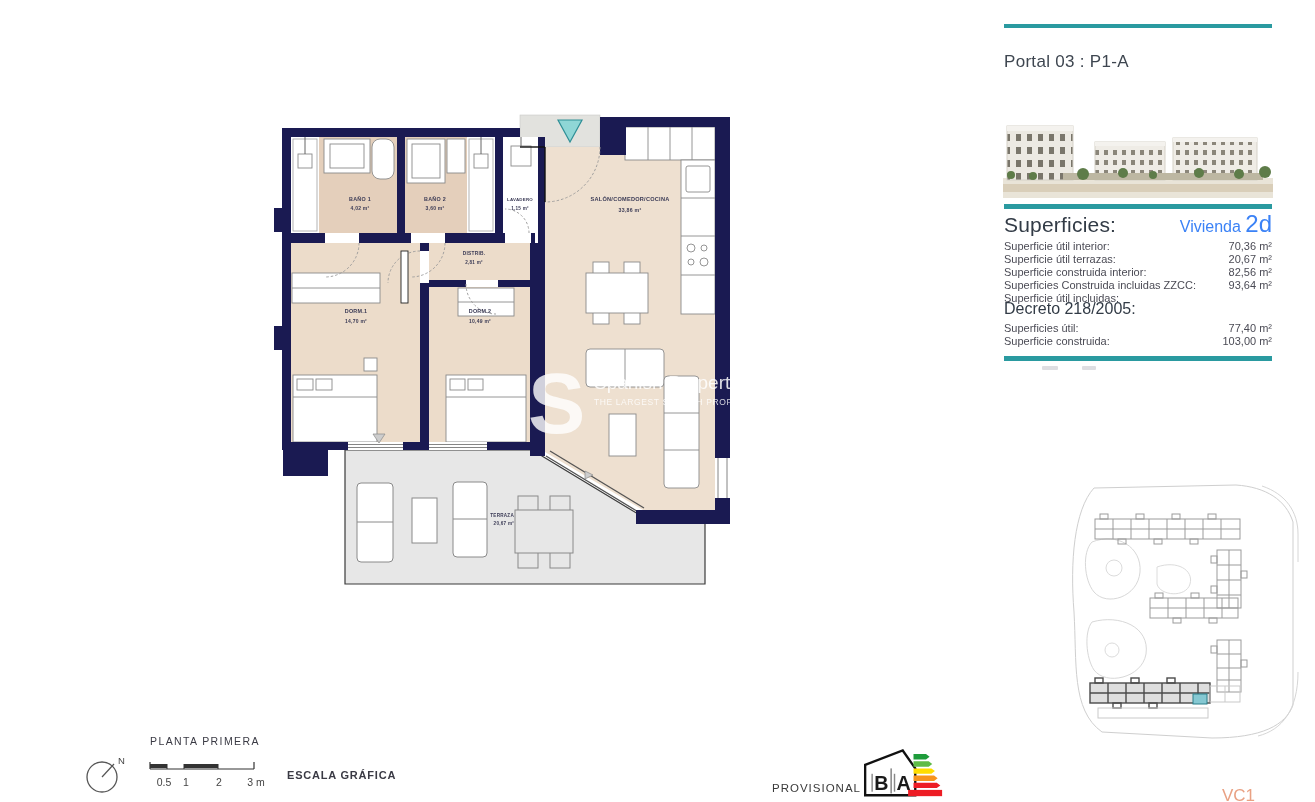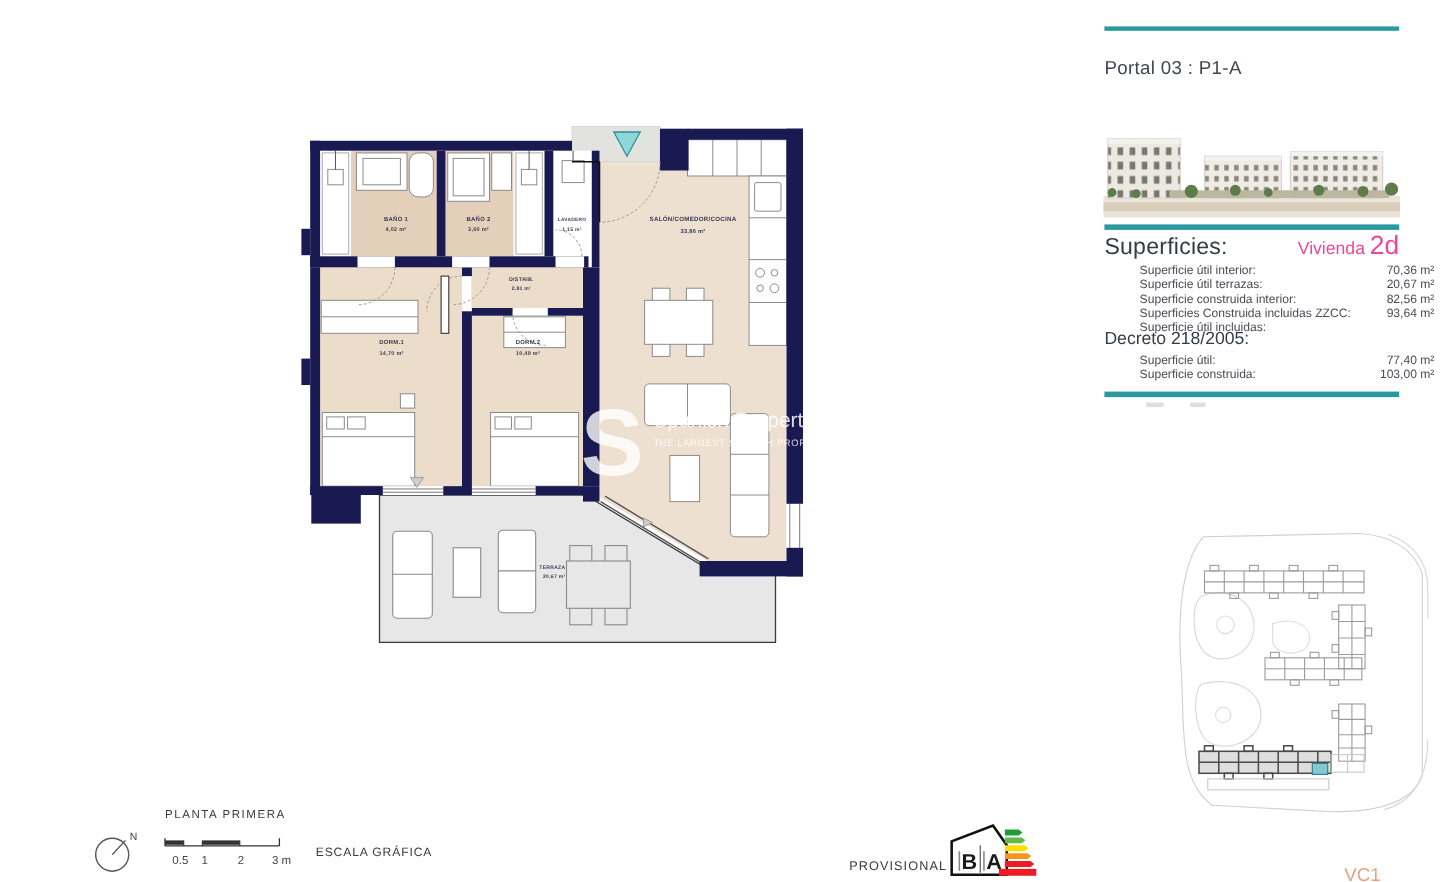--- a/index.html
+++ b/index.html
@@ -6,37 +6,37 @@
   .page{position:relative;width:1315px;height:802px;background:#ffffff;overflow:hidden;
         font-family:"Liberation Sans",sans-serif;color:#3a3a44;}
   .abs{position:absolute;}
   
   .rule{position:absolute;background:#2A9AA0;}
   .portal-title{position:absolute;left:1004px;top:32px;font-size:17px;font-weight:500;
                 color:#3E4650;letter-spacing:.3px;margin-top:20px;}
   .sup-head{position:absolute;left:1004px;top:210px;width:268px;display:flex;
             justify-content:space-between;align-items:baseline;}
   .sup-head .h{font-size:21px;font-weight:500;color:#323B46;letter-spacing:.2px;}
-  .viv{color:#ec4899;white-space:nowrap;}
+  .viv{color:#3b82f6;white-space:nowrap;}
   .viv .v1{font-size:16px;}
   .viv .v2{font-size:24px;font-weight:500;}
-  .rows{position:absolute;width:268px;left:1004px;margin-left:32px;}
+  .rows{position:absolute;width:268px;left:1004px;}
   .rows .r{display:flex;justify-content:space-between;font-size:11px;color:#4B4B55;
            line-height:13px;}
   .dec-head{position:absolute;left:1004px;top:300px;font-size:16px;font-weight:500;color:#323B46;}
   .faded-mark{position:absolute;height:4px;background:#DEDEE2;border-radius:1px;}
   .sheet-code{position:absolute;left:1222px;top:786px;font-size:17px;font-weight:500;color:#E9A183;}
   
   .planta{position:absolute;left:150px;top:723px;font-size:10.5px;letter-spacing:1.4px;
           color:#3A3A44;font-weight:500;margin-top:12px;}
   .scalebar{position:absolute;left:146px;top:758px;width:130px;height:34px;}
   .scalebar .ticks{position:absolute;top:18px;left:0;width:130px;font-size:10.5px;color:#444;}
   .scalebar .ticks span{position:absolute;transform:translateX(-50%);white-space:nowrap;}
   .escala{position:absolute;left:287px;top:769px;font-size:11px;letter-spacing:.8px;
-          color:#3A3A44;font-weight:400;}
+          color:#3A3A44;font-weight:700;}
   .provisional{position:absolute;left:772px;top:782px;font-size:11.5px;letter-spacing:1px;
                color:#3A3A3A;font-weight:400;}
   
   .watermark{position:absolute;left:528px;top:360px;z-index:5;pointer-events:none;}
   .wm-s{position:absolute;left:0;top:0;font-size:86px;font-weight:bold;line-height:86px;
         color:rgba(255,255,255,.8);}
   .wm-lines{position:absolute;left:66px;top:12px;}
   .wm-l1{font-size:19px;color:rgba(255,255,255,.85);white-space:nowrap;width:152px;
          overflow:hidden;}
   .wm-l2{font-size:8.5px;letter-spacing:.6px;color:rgba(255,255,255,.8);white-space:nowrap;
@@ -295,21 +295,21 @@
       </div>
     <div class="r">
       <span>Superficie útil incluidas:</span>
       <span></span>
       </div>
   </div>
 
   <div class="dec-head">Decreto 218/2005:</div>
   <div class="rows" style="top:322px;">
     <div class="r">
-      <span>Superficie útil:</span>
+      <span>Superficies útil:</span>
       <span>77,40 m²</span>
       </div>
     <div class="r">
       <span>Superficie construida:</span>
       <span>103,00 m²</span>
       </div>
   </div>
 
   <div class="rule" style="left:1004px;top:356px;width:268px;height:5px;"></div>
   <div class="faded-mark" style="left:1042px;top:366px;width:16px;"></div>

